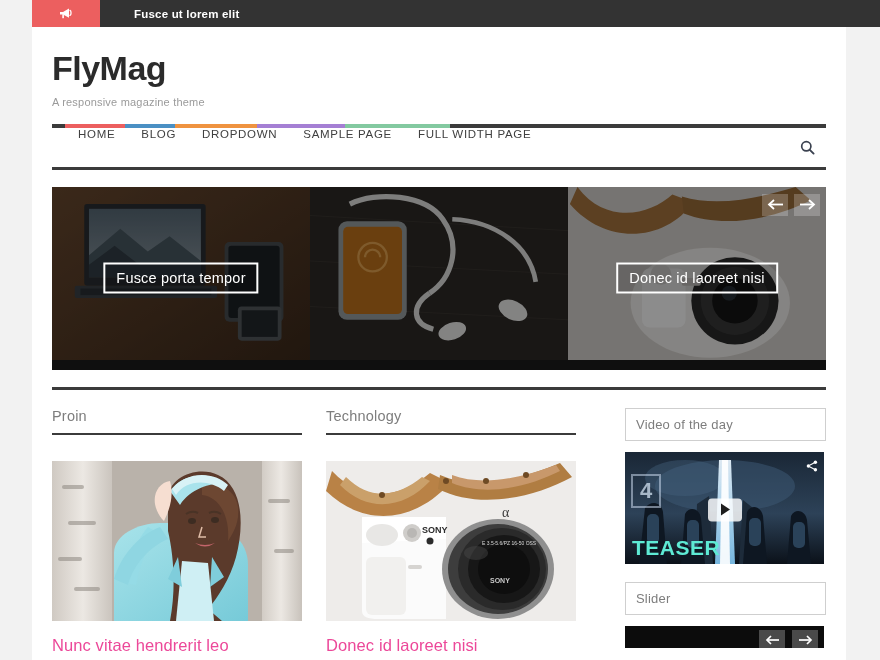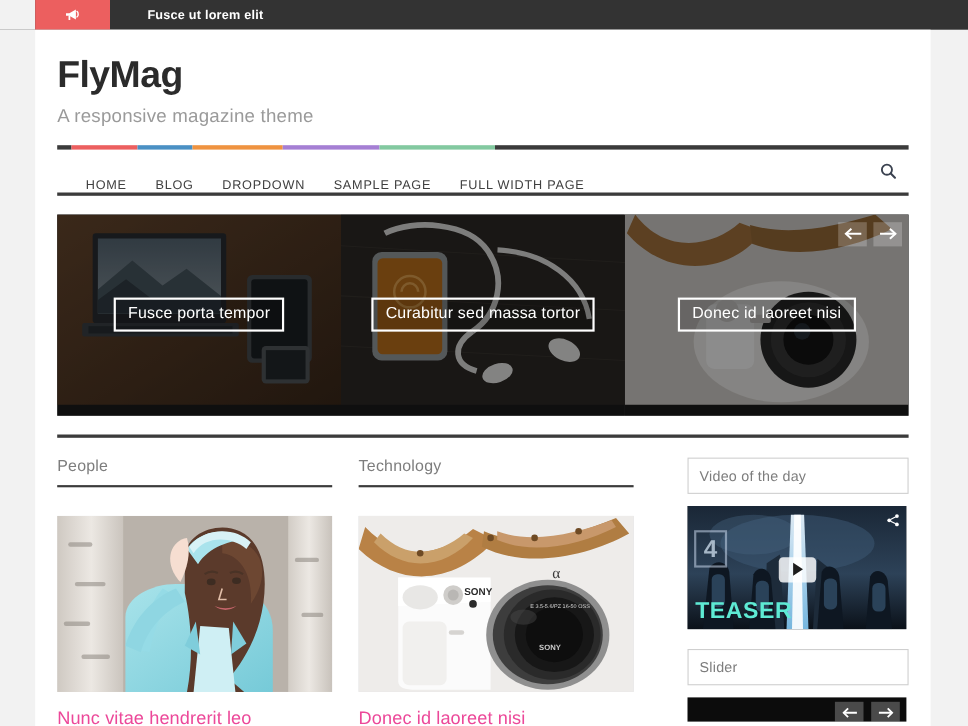--- a/index.html
+++ b/index.html
@@ -35,31 +35,31 @@
     height: 633px;
   }
 
   
   .masthead { padding: 24px 20px 16px 20px; }
   .site-title {
     font-size: 34px; font-weight: bold; color: #2b2b2b;
     letter-spacing: -0.5px; line-height: 1.05;
   }
   .site-tagline {
-    margin-top: 9px; font-size: 17px; color: #9a9a9a;
+    margin-top: 9px; font-size: 11px; color: #9a9a9a;
     letter-spacing: .2px;
   }
 
   
   .navwrap { position: relative; margin: 0 20px; }
   .colorbar { display: flex; height: 4px; width: 100%; }
   .colorbar .seg { height: 4px; }
 
   .navbar {
-    height: 42px; display: flex; align-items: flex-end;
+    height: 42px; display: flex; align-items: flex-start;
     border-bottom: 3px solid #3b3b3b; position: relative;
   }
   .nav-items { display: flex; align-items: center; padding-left: 13px; }
   .nav-item {
     font-size: 11.5px; color: #404040; text-transform: uppercase;
     letter-spacing: .7px; padding: 0 13px; cursor: pointer; white-space: nowrap;
   }
   .search-btn {
     position: absolute; right: 6px; top: 50%; transform: translateY(-50%);
     width: 26px; height: 26px; display: flex; align-items: center; justify-content: center;
@@ -244,21 +244,20 @@
           <rect x="35" y="42" width="62" height="92" rx="5" fill="#c2741c"></rect>
           <circle cx="66" cy="74" r="15" fill="none" stroke="#e6a550" stroke-width="2.4"></circle>
           <path d="M58 74a8 8 0 0116 0" fill="none" stroke="#e6a550" stroke-width="2.4"></path>
           <path d="M42 18 C70 4 122 8 140 34 C160 62 150 96 126 112" fill="none" stroke="#e4e4e2" stroke-width="5.5"></path>
           <path d="M126 112 C106 126 108 144 130 150" fill="none" stroke="#e4e4e2" stroke-width="5.5"></path>
           <ellipse cx="150" cy="152" rx="15" ry="9" fill="#efefed" transform="rotate(-18 150 152)"></ellipse>
           <path d="M150 34 C196 36 232 62 238 100" fill="none" stroke="#e4e4e2" stroke-width="5"></path>
           <ellipse cx="214" cy="130" rx="16" ry="10" fill="#efefed" transform="rotate(25 214 130)"></ellipse>
         </svg>
         <div class="shade"></div>
-        <div class="slide-caption">Curabitur sed massa tortor</div>
       </div>
 
       <div class="slide">
         <svg class="photo" viewBox="0 0 272 183" preserveAspectRatio="xMidYMid slice">
           <rect width="272" height="183" fill="#d8d4cf"></rect>
           <path d="M10 0 C40 40 86 30 110 8 L132 16 C104 56 42 64 2 18Z" fill="#a8763f"></path>
           <path d="M120 10 C160 22 206 10 240 0 L256 14 C216 34 164 44 122 28Z" fill="#9c6d3a"></path>
           <ellipse cx="150" cy="122" rx="84" ry="58" fill="#f2f0ee"></ellipse>
           <circle cx="176" cy="120" r="46" fill="#2a2a2a"></circle>
           <circle cx="176" cy="120" r="36" fill="#3a3a3a"></circle>
@@ -288,21 +287,21 @@
       </div>
     </div>
 
     <div class="section-rule"></div>
 
     <div class="body-area">
 
       <div class="content-cols">
 
         <div class="cat-col">
-          <div class="cat-title">People</div>
+          <div class="cat-title">Proin</div>
           <div class="post">
             <div class="post-thumb">
               <svg width="250" height="160" viewBox="0 0 250 160" preserveAspectRatio="xMidYMid slice">
                 <defs>
                   <linearGradient id="bark" x1="0" y1="0" x2="1" y2="0">
                     <stop offset="0" stop-color="#cfc9c2"></stop>
                       <stop offset=".5" stop-color="#ece8e3"></stop>
                       <stop offset="1" stop-color="#c8c2bb"></stop>
                   </linearGradient>
                   <linearGradient id="teal" x1="0" y1="0" x2="1" y2="1">

